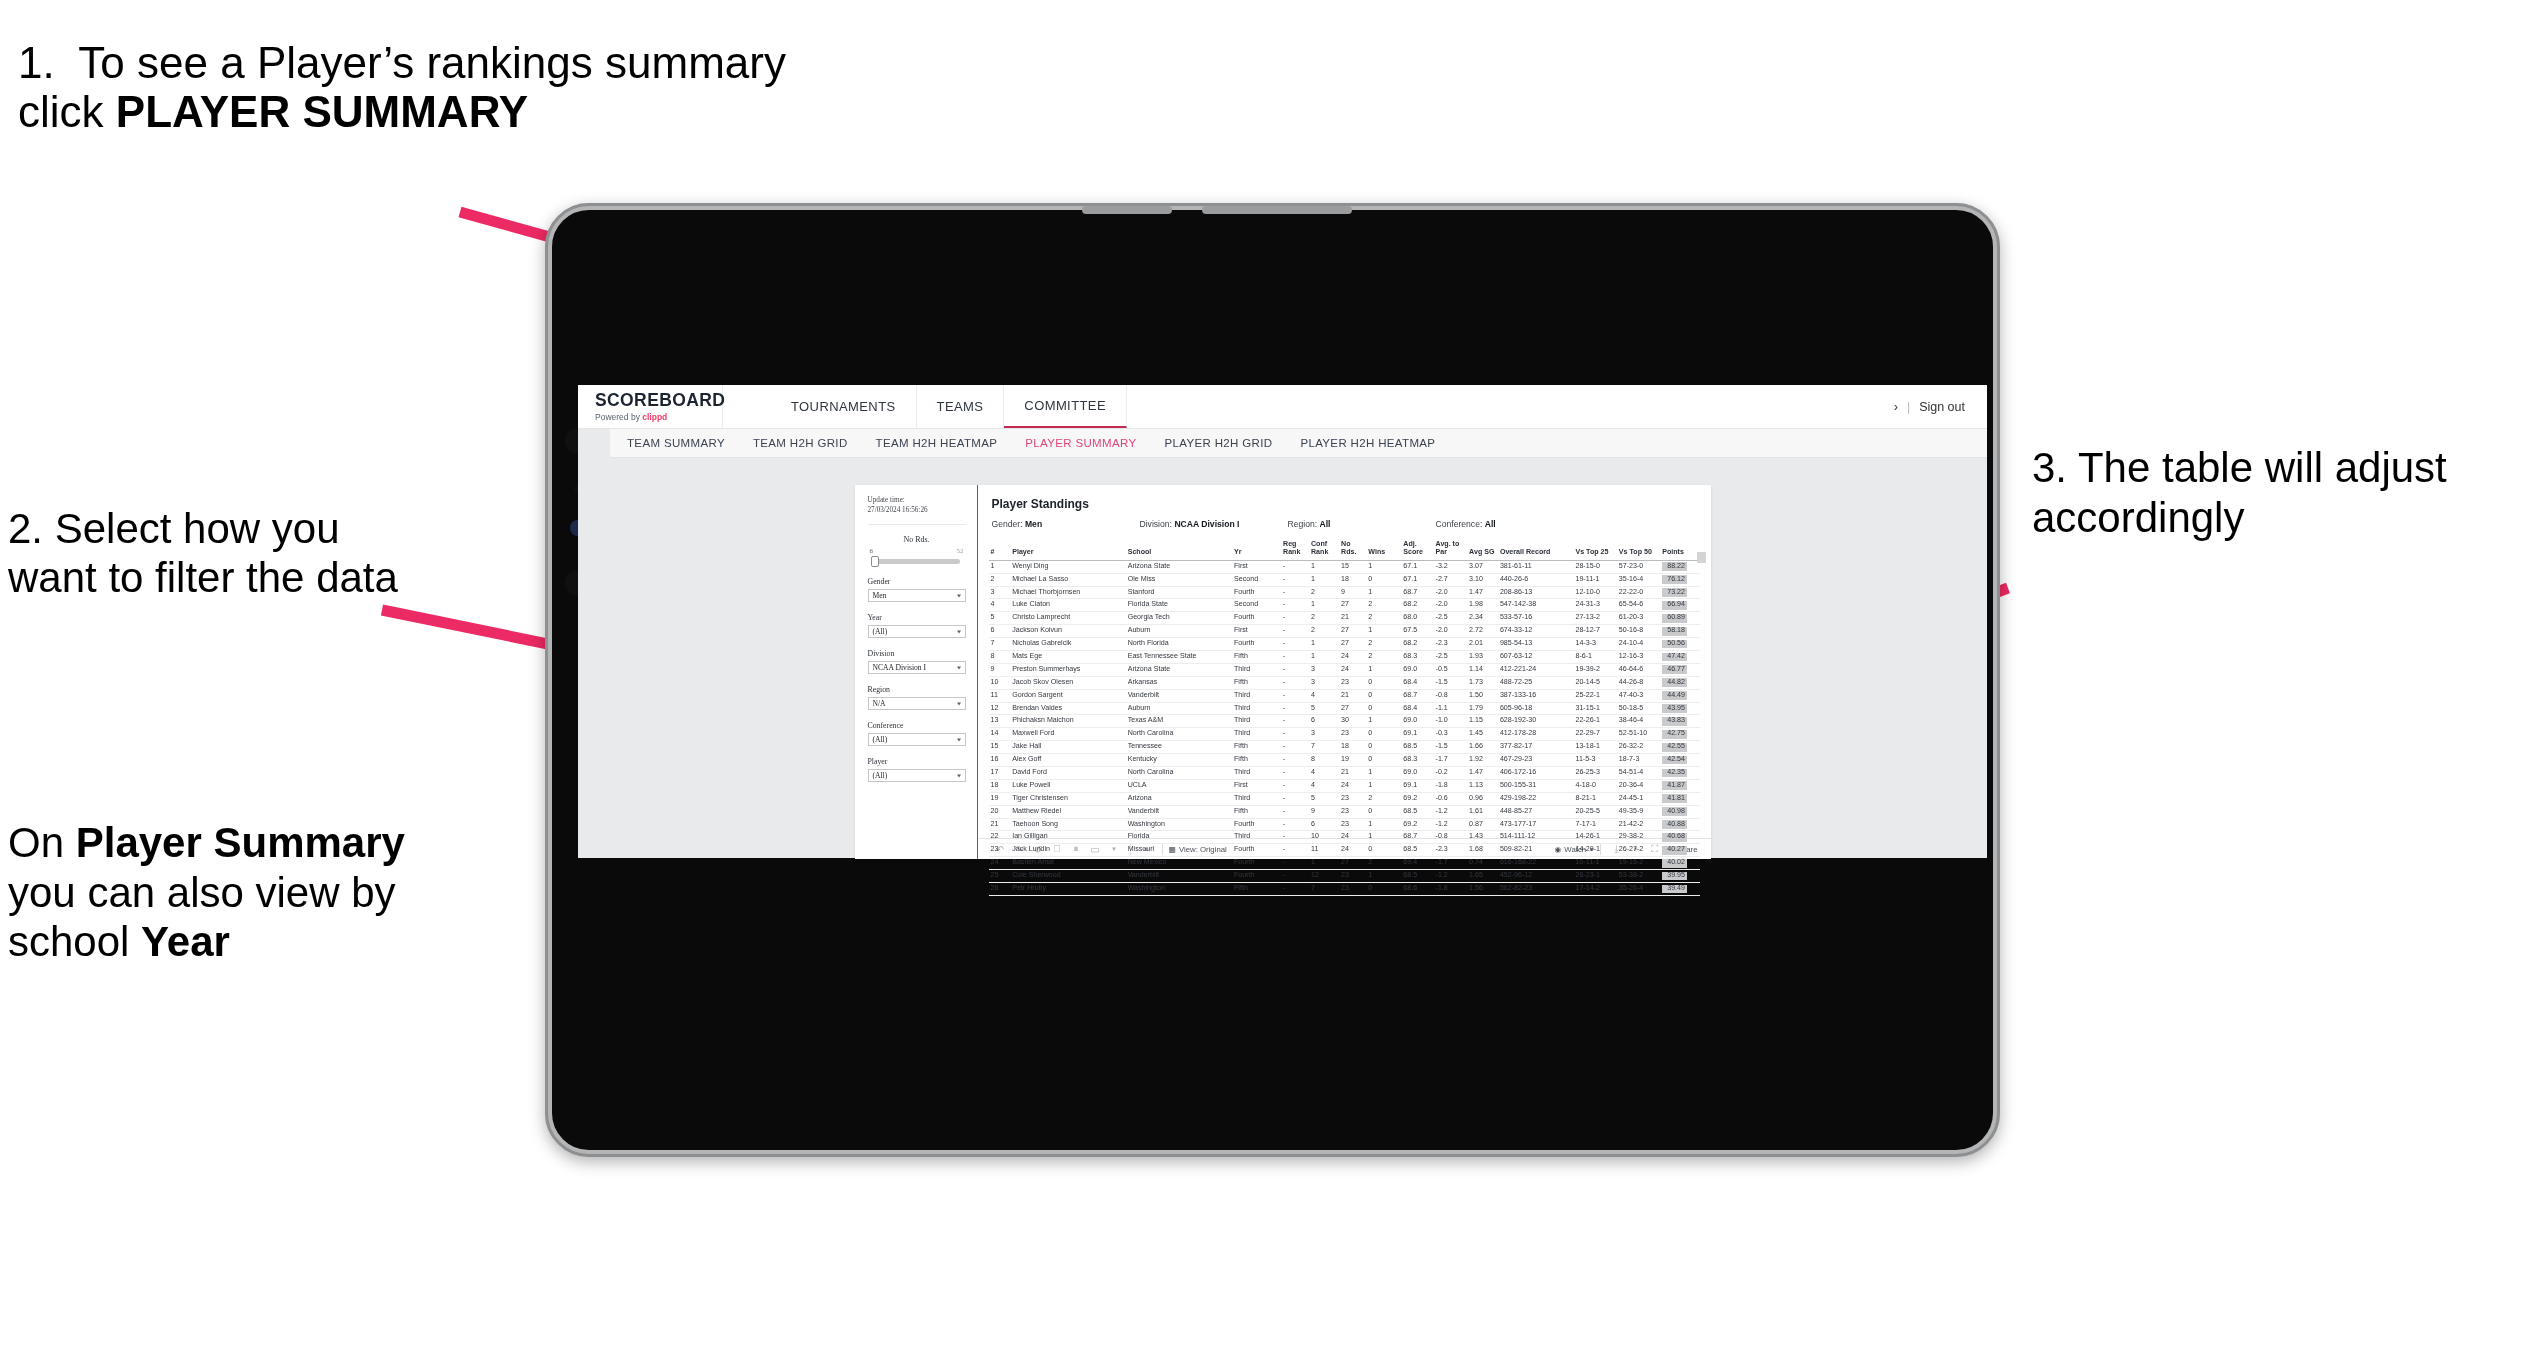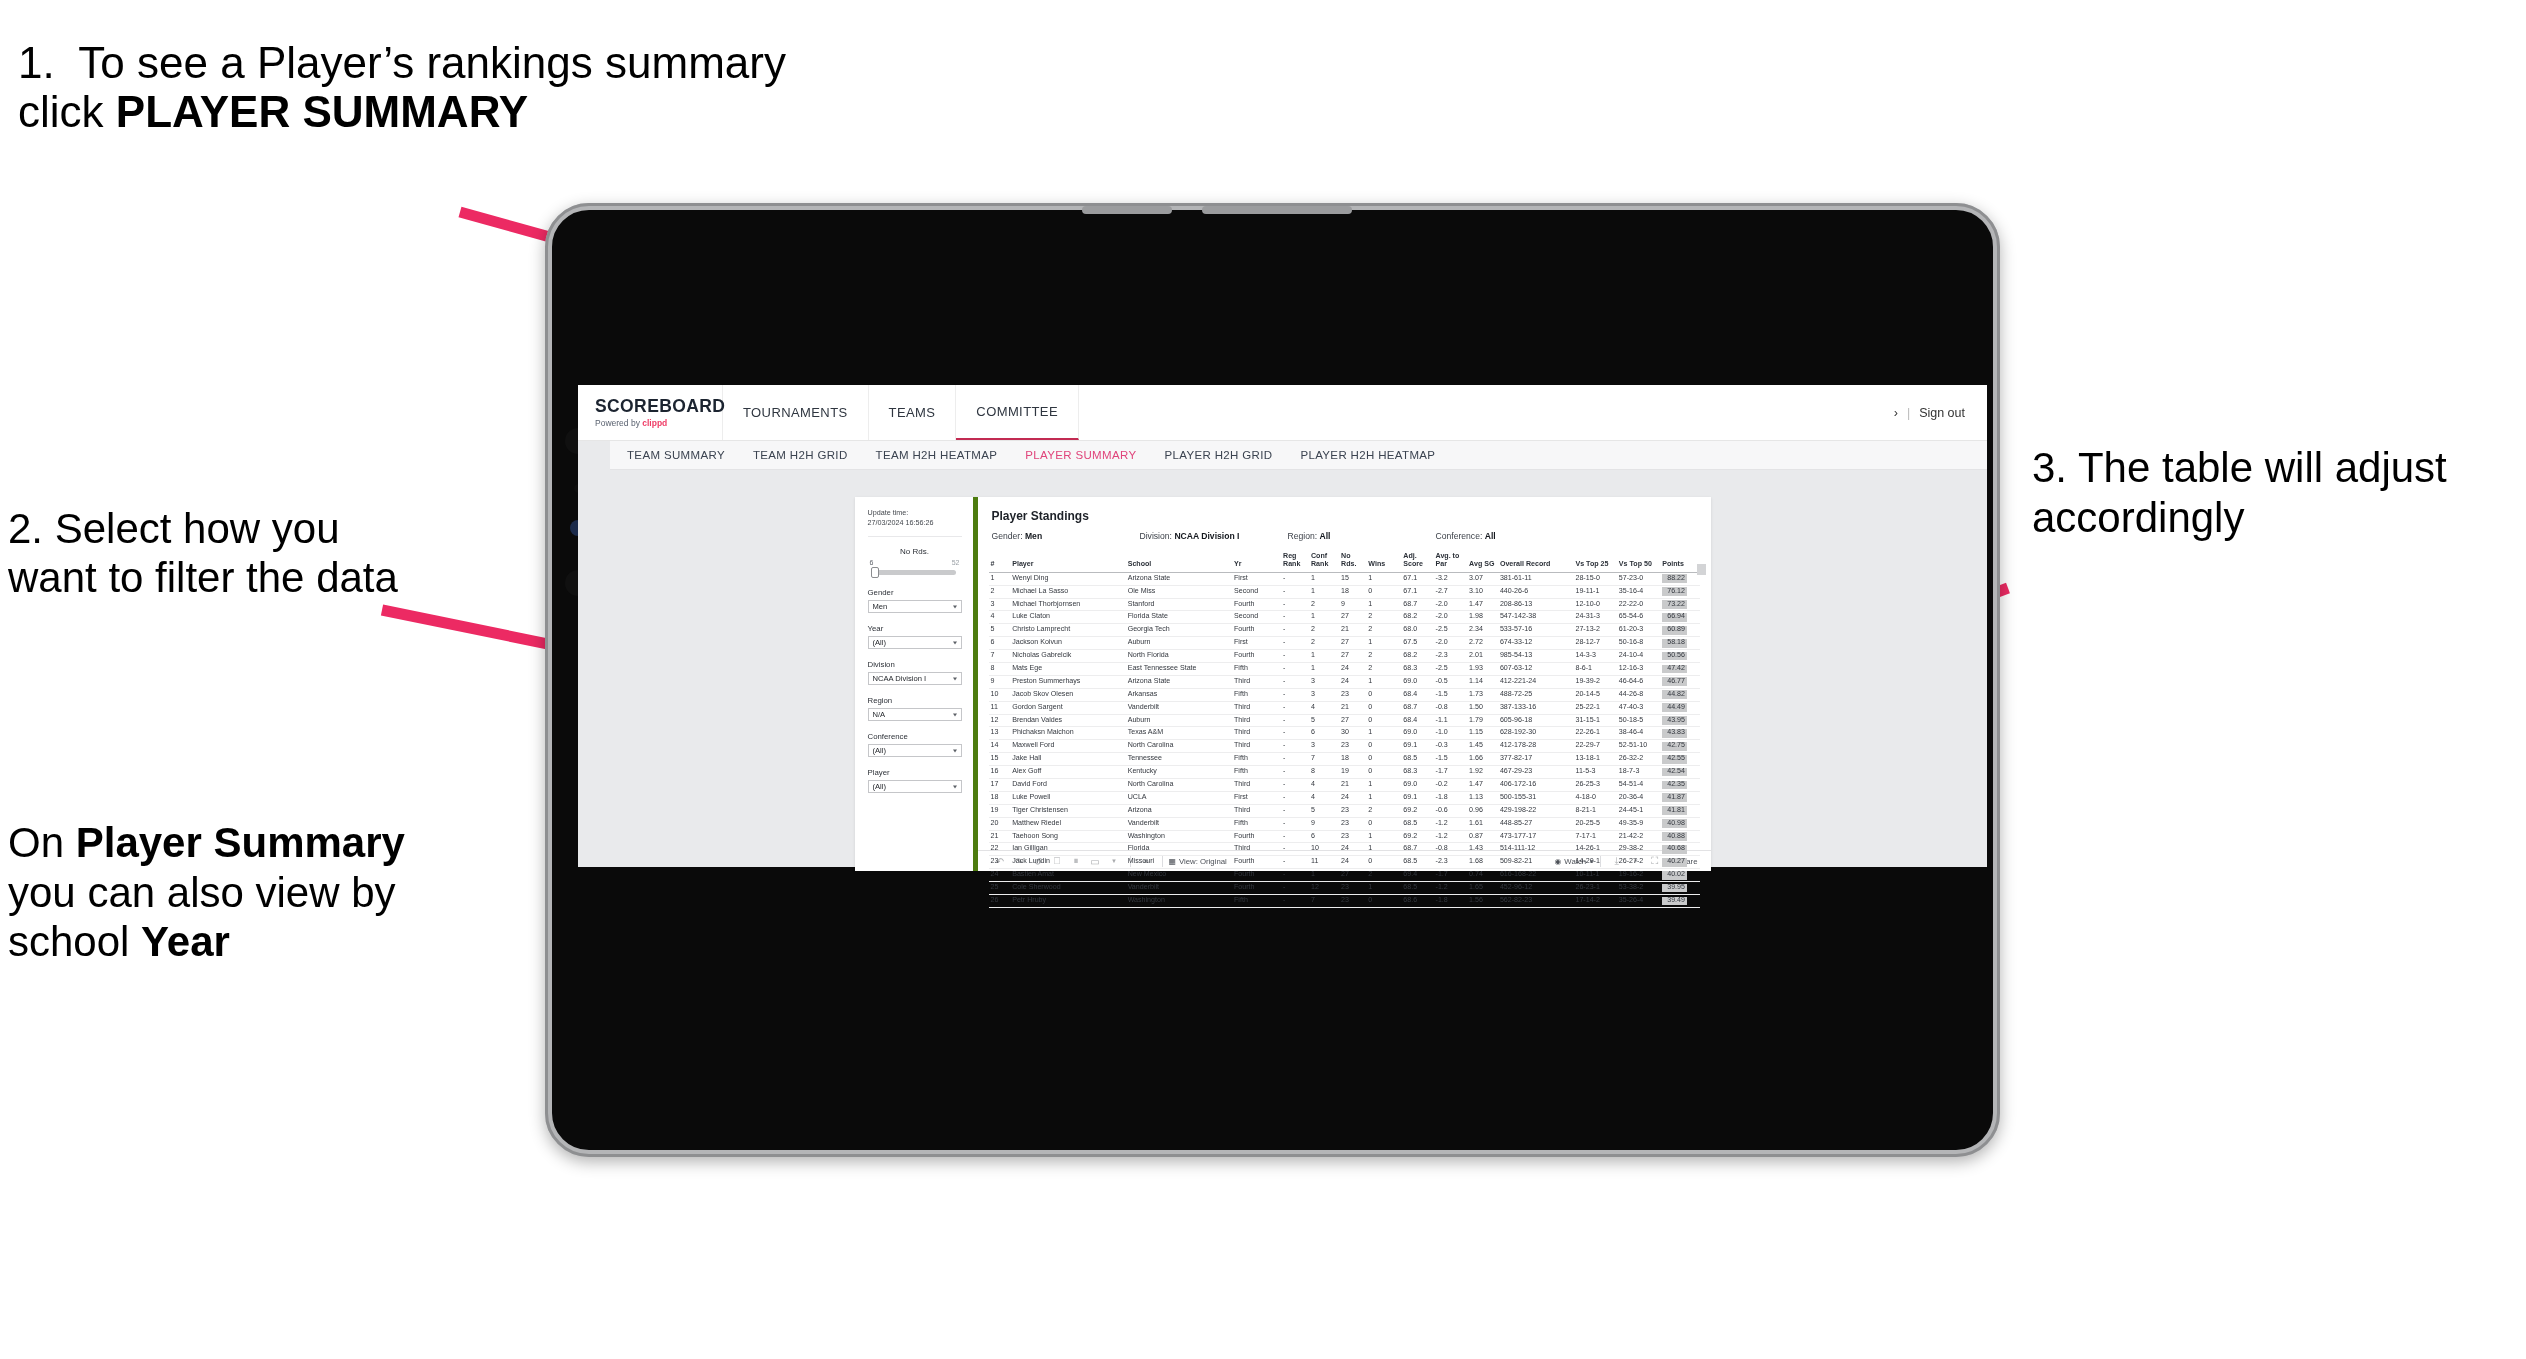--- a/index.html
+++ b/index.html
@@ -37,22 +37,22 @@
   #cam4 { left:13px; top:360px; width:26px; height:26px; background:#101010; }
   .topnotch { position:absolute; top:-4px; height:8px; background:#9b9c9e; border-radius:4px; }
 
   #webpage {
     position:absolute; left:26px; top:175px; width:1409px; height:473px;
     background:#e9eaec;
   }
 
   
   .site-header {
-    height:56px; background:#ffffff; display:flex; align-items:stretch;
-    border-bottom:1px solid #e6e6e6; position:relative;
+    height:44px; background:#ffffff; display:flex; align-items:stretch;
+    border-bottom:1px solid #e6e6e6; position:relative;gap:48px;
   }
   .logo-box {
     width:145px; display:flex; flex-direction:column; justify-content:center;
     padding-left:17px; border-right:1px solid #ededed;
   }
   .logo-main {
     font-size:17.5px; font-weight:bold; letter-spacing:.4px; color:#1c2430;
     font-family:"Liberation Sans", sans-serif; line-height:1;
   }
   .logo-sub { font-size:8.5px; color:#5a6270; margin-top:3px; line-height:1; }
@@ -81,22 +81,22 @@
   
   .dash-area { position:relative; height:397px; background:#e9eaec; padding-top:27px; }
   .dash-card {
     margin:0 auto; width:856px; height:374px; background:#ffffff;
     box-shadow:0 1px 3px rgba(0,0,0,.10); display:flex; flex-direction:column;
   }
   .dash-body { display:flex; flex:1; min-height:0; }
 
   
   .filters {
-    width:123px; border-right:5px solid #4d7c0f; padding:11px 11px 12px 13px;
-    background:#fff; flex-shrink:0;
+    width:123px; border-right:1px solid #4d7c0f; padding:11px 11px 12px 13px;
+    background:#fff; flex-shrink:0;font-family:Liberation Serif, serif;
   }
   .upd-label { font-size:7.2px; color:#43474d; line-height:1.35; }
   .filters hr { border:0; border-top:1px solid #e8e8ea; margin:9px 0 10px 0; }
   .fgroup { margin-bottom:11px; }
   .fgroup.rds { text-align:center; margin-bottom:13px; }
   .flabel { font-size:7.8px; color:#2c3037; margin-bottom:3px; }
   .flabel.center { text-align:center; font-size:8px; }
   .slider-vals { display:flex; justify-content:space-between; font-size:7px; color:#5b5f66; padding:0 2px 2px 2px; }
   .slider-vals .max { color:#9aa0a6; }
   .slider-track { position:relative; height:5px; background:#c9cacc; border-radius:3px; margin:2px 6px 0 6px; }

